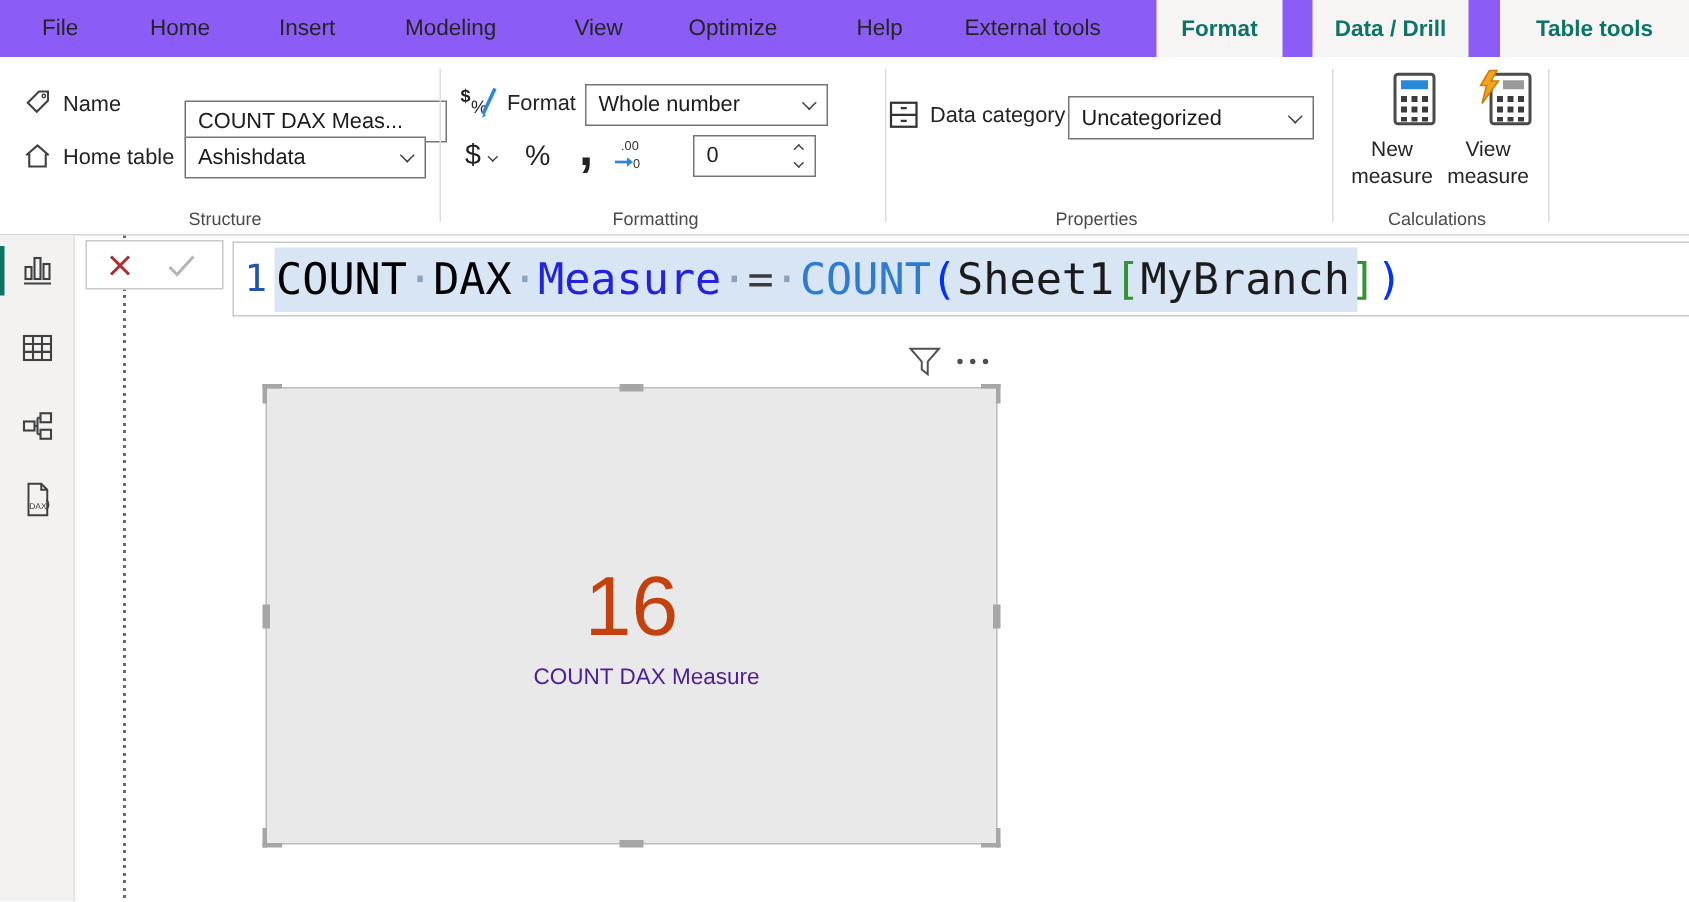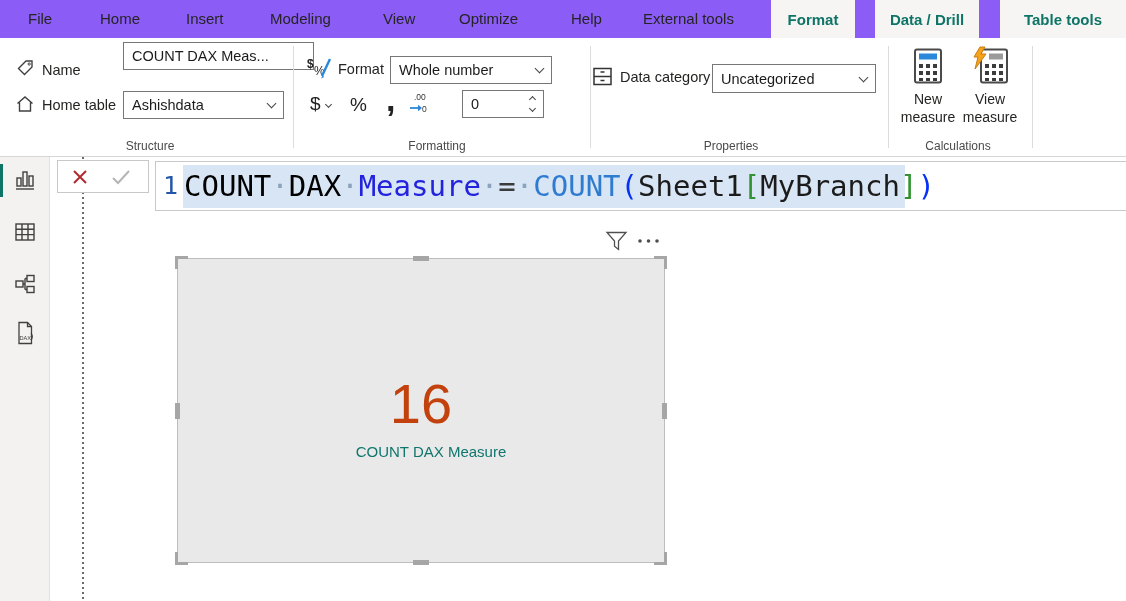--- a/index.html
+++ b/index.html
@@ -19,21 +19,21 @@
   .divider { position:absolute; top:8px; width:1px; height:102px; background:#dcdcdc; }
   .inputbox { position:absolute; height:28px; background:#fff; border:1px solid #767676; font-size:14.5px; color:#1b1b1b; display:flex; align-items:center; padding:0 8px; }
   .combo { justify-content:space-between; cursor:default; }
   .chev { width:7px; height:7px; border-right:1.6px solid #444; border-bottom:1.6px solid #444; transform:rotate(45deg); display:inline-block; margin-top:-3px; flex:none; }
   .chev-sm { width:5px; height:5px; border-right:1.4px solid #444; border-bottom:1.4px solid #444; transform:rotate(45deg); display:inline-block; }
   .txtbtn { position:absolute; font-size:18px; color:#222; cursor:default; }
   .spinner { position:absolute; width:82px; height:28px; border:1px solid #767676; background:#fff; display:flex; align-items:center; }
   .spinner .val { flex:1; font-size:14.5px; padding-left:8px; color:#1b1b1b; }
   .spin-arrows { width:18px; display:flex; flex-direction:column; align-items:center; gap:4px; padding-right:4px; }
   .spin-arrows .up { transform:rotate(-135deg); }
-  .bigbtn { position:absolute; top:10px; height:94px; display:flex; flex-direction:column; align-items:center; cursor:default; }
+  .bigbtn { position:absolute; top:10px; height:94px; display:flex; flex-direction:column; align-items:flex-end; cursor:default; }
   .bigbtn .lbl { margin-top:6px; font-size:14px; color:#252423; text-align:center; width:60px; line-height:18px; }
 
   
   .dotted-line { position:absolute; left:82px; top:157px; width:2px; height:444px;
     background:repeating-linear-gradient(to bottom,#6b6b6b 0 2px,transparent 2px 5px); z-index:1; }
   .xcheck { position:absolute; left:57px; top:160px; width:92px; height:33px; background:#fff; border:1px solid #c8c8c8; z-index:3; display:flex; align-items:center; }
   .editor { position:absolute; left:155px; top:161px; width:971px; height:50px; background:#fff; border:1px solid #c9c9c9; border-right:none; z-index:2; font-family:"DejaVu Sans Mono","Liberation Mono",monospace; }
   .linenum { position:absolute; left:7px; top:0; line-height:48px; font-size:25px; }
   .sel-highlight { position:absolute; left:27px; top:3px; width:722px; height:43px; }
   .code-line { position:absolute; left:28px; top:0; line-height:49px; font-size:29px; white-space:pre; }
@@ -85,21 +85,21 @@
       </div>
   </div>
 
   <div class="ribbon">
 
     <svg class="" style="position:absolute;left:16px;top:21px" width="19" height="19" viewBox="0 0 19 19">
         <path d="M10 2 h6 v6 L8.5 15.5 2.5 9.5 Z" fill="none" stroke="#404040" stroke-width="1.4"></path>
         <circle cx="13.2" cy="5" r="1.1" fill="none" stroke="#404040" stroke-width="1"></circle>
       </svg>
     <span class="rb-label" style="left:42px;top:24px">Name</span>
-    <input class="inputbox" style="left: 123px; top: 4px; width: 191px;" readonly="" value="COUNT DAX Meas...">
+    <input class="inputbox" style="left: 123px; top: 29px; width: 175px;" readonly="" value="COUNT DAX Meas...">
     <svg style="position:absolute;left:15px;top:56px" width="20" height="20" viewBox="0 0 20 20">
         <path d="M2.5 9.5 10 3 17.5 9.5 M4.5 8.5 V17 H15.5 V8.5" fill="none" stroke="#404040" stroke-width="1.4"></path>
       </svg>
     <span class="rb-label" style="left:42px;top:59px">Home table</span>
     <div class="inputbox combo" style="left:123px;top:53px;width:161px">
       <span>Ashishdata</span>
         <i class="chev"></i>
     </div>
     <div class="group-label" style="left:90px">Structure</div>
     <div class="divider" style="left:293px"></div>
@@ -248,21 +248,21 @@
       <path d="M2 1.5 H21 L13.5 10 V18.5 L9.5 15.3 V10 Z" fill="none" stroke="#4f4f4f" stroke-width="1.3"></path>
     </svg>
     <svg class="viz-hover-icons" style="left:586px;top:26px" width="26" height="8" viewBox="0 0 26 8">
       <circle cx="4" cy="4" r="1.8" fill="#4f4f4f"></circle>
         <circle cx="12.5" cy="4" r="1.8" fill="#4f4f4f"></circle>
         <circle cx="21" cy="4" r="1.8" fill="#4f4f4f"></circle>
     </svg>
 
     <div class="card" style="background-color: rgb(233, 233, 233);">
       <div class="card-value" style="color: #c2410c;">16</div>
-      <div class="card-label" style="color: #0f766e; padding-left: 20px;">COUNT DAX Measure</div>
+      <div class="card-label" style="color: #4c1d95; padding-left: 20px;">COUNT DAX Measure</div>
 
       <span class="handle-corner hc-tl"></span>
       <span class="handle-corner hc-tr"></span>
       <span class="handle-corner hc-bl"></span>
       <span class="handle-corner hc-br"></span>
       <span class="handle-mid hm-t"></span>
       <span class="handle-mid hm-b"></span>
       <span class="handle-mid hm-l"></span>
       <span class="handle-mid hm-r"></span>
     </div>

